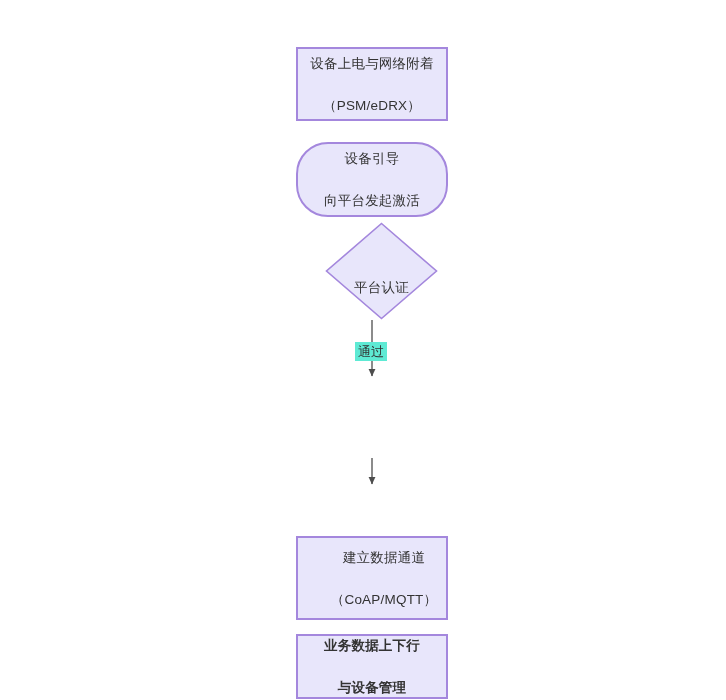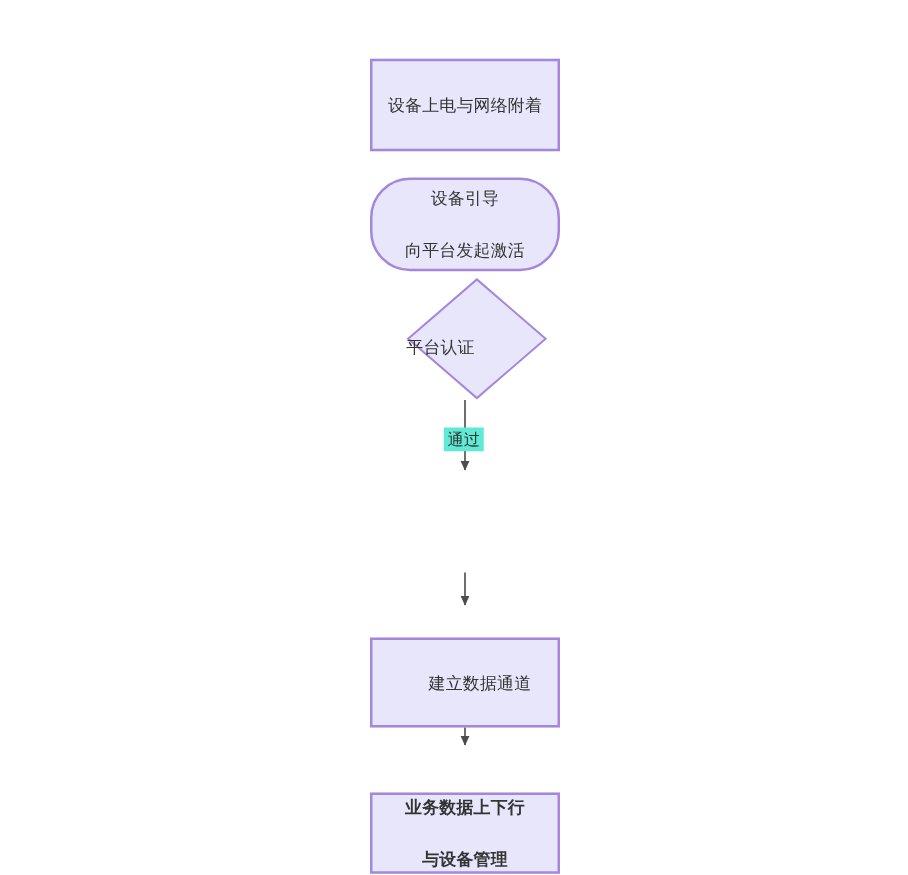--- a/index.html
+++ b/index.html
@@ -53,25 +53,26 @@
   .decision-node .diamond-shape {
     position: absolute;
     left: 0;
     top: 0;
     width: 100%;
     height: 100%;
   }
   .decision-node .diamond-text {
     position: absolute;
     left: 0;
-    top: 6px;
+    top: 16px;
     width: 100%;
     height: 100%;
     display: flex;
     align-items: center;
+    justify-content: center;
     font-family: Liberation Serif, serif;
   }
 
   
   .edge {
     position: absolute;
     left: 0;
     top: 0;
     width: 726px;
     height: 700px;
@@ -119,20 +120,21 @@
     </g>
 
     <g>
       <line x1="372" y1="562" x2="372" y2="596" stroke="#4d4d4d" stroke-width="1.3" marker-end="url(#arrowhead)"></line>
     </g>
   </svg>
 
   <div class="proc-node" style="left:296px; top:15px; width:152px; height:74px;">
     <div class="node-label">
       <div>设备上电与网络附着</div>
+      <div>（PSM/eDRX）</div>
     </div>
   </div>
 
   <div class="proc-node" style="left:296px; top:110px; width:152px; height:75px;border-radius:32px;">
     <div class="node-label">
       <div>设备引导</div>
       <div>向平台发起激活</div>
     </div>
   </div>
 
@@ -143,23 +145,24 @@
     <div class="diamond-text">
       <div class="node-label">平台认证</div>
     </div>
   </div>
 
   <div class="edge-label" style="left:355px; top:342px;">
     <span>通过</span>
   </div>
 
 
-  <div class="proc-node" style="left:296px; top:478px; width:152px; height:72px;padding-left:24px;">
+  <div class="proc-node" style="left:296px; top:504px; width:152px; height:84px;padding-left:24px;">
     <div class="node-label">
       <div>建立数据通道</div>
+      <div>（CoAP/MQTT）</div>
     </div>
   </div>
 
   <div class="proc-node" style="left:296px; top:602px; width:152px; height:65px;font-weight:bold;">
     <div class="node-label">
       <div>业务数据上下行</div>
       <div>与设备管理</div>
     </div>
   </div>
 

